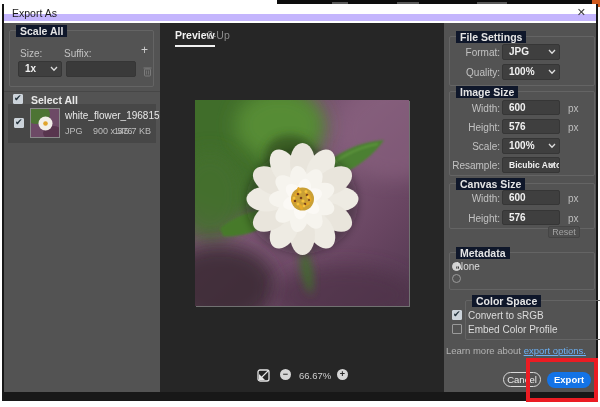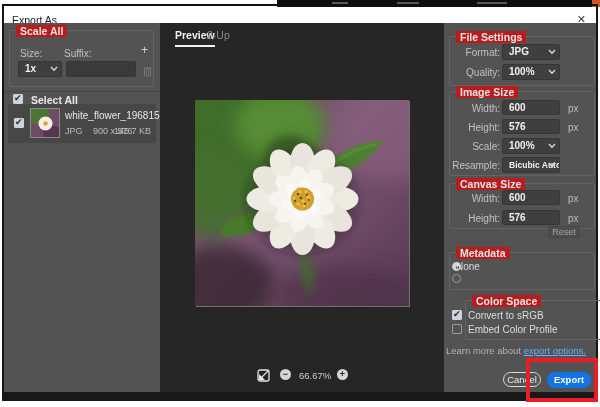--- a/index.html
+++ b/index.html
@@ -10,33 +10,33 @@
   
   .app-strip { position:absolute; left:277px; top:0; width:323px; height:7px; background:#0d0d0d; }
   .app-strip .dash { position:absolute; top:2px; height:2px; background:#8a8a8a; opacity:.6; }
   .orange-mark { position:absolute; left:592px; top:0; width:8px; height:7px; background:#cf5a1e; }
 
   .dlg-top-border { position:absolute; left:2px; top:4px; width:596px; height:2px; background:#0f0f0f; }
   .dlg-side { position:absolute; top:4px; width:2px; height:397px; background:#161616; }
   .dlg-side.l { left:2px; } .dlg-side.r { left:596px; }
 
   .title-bar { position:absolute; left:4px; top:4px; width:592px; height:17px; background:#ffffff;
-               border-bottom:2px solid #c4b5fd;margin-top:7px; }
+               border-bottom:7px solid #c4b5fd; }
   .title-text { position:absolute; left:8px; top:3px; font-size:10.5px; color:#1a1a1a; }
   .close-x { position:absolute; right:10px; top:2px; font-size:11px; color:#3c3c3c; cursor:pointer; }
 
   .panel { position:absolute; top:23px; height:369px; background:#535353; }
   .left-panel  { left:4px;   width:156px; }
   .center-area { left:160px; width:284px; background:#262626; }
   .right-panel { left:444px; width:152px; }
 
   .bottom-strip { position:absolute; left:2px; top:392px; width:596px; height:9px; background:#181818; }
 
   .fieldset { position:absolute; border:1px solid #646464; border-radius:2px; }
-  .legend { position:absolute; top:-6px; left:6px; background:#b91c1c; padding:0 4px;
+  .legend { position:absolute; top:-6px; left:6px; background:#0f172a; padding:0 4px;
             font-size:10.5px; font-weight:bold; color:#e4e4e4; white-space:nowrap; }
 
   .lbl { position:absolute; font-size:10px; color:#c2c2c2; white-space:nowrap; }
   .lbl.ra { text-align:right; }
 
   .ctl { position:absolute; background:#3f3f3f; border:1px solid #363636; border-radius:2px;
          color:#f1f1f1; font-size:10px; font-weight:bold; line-height:14px; padding:0 6px;
          white-space:nowrap; overflow:hidden; }
   .ctl.dd { padding-right:14px; cursor:pointer; }
   .chev { position:absolute; right:3px; top:50%; margin-top:-3px; width:8px; height:6px; }

